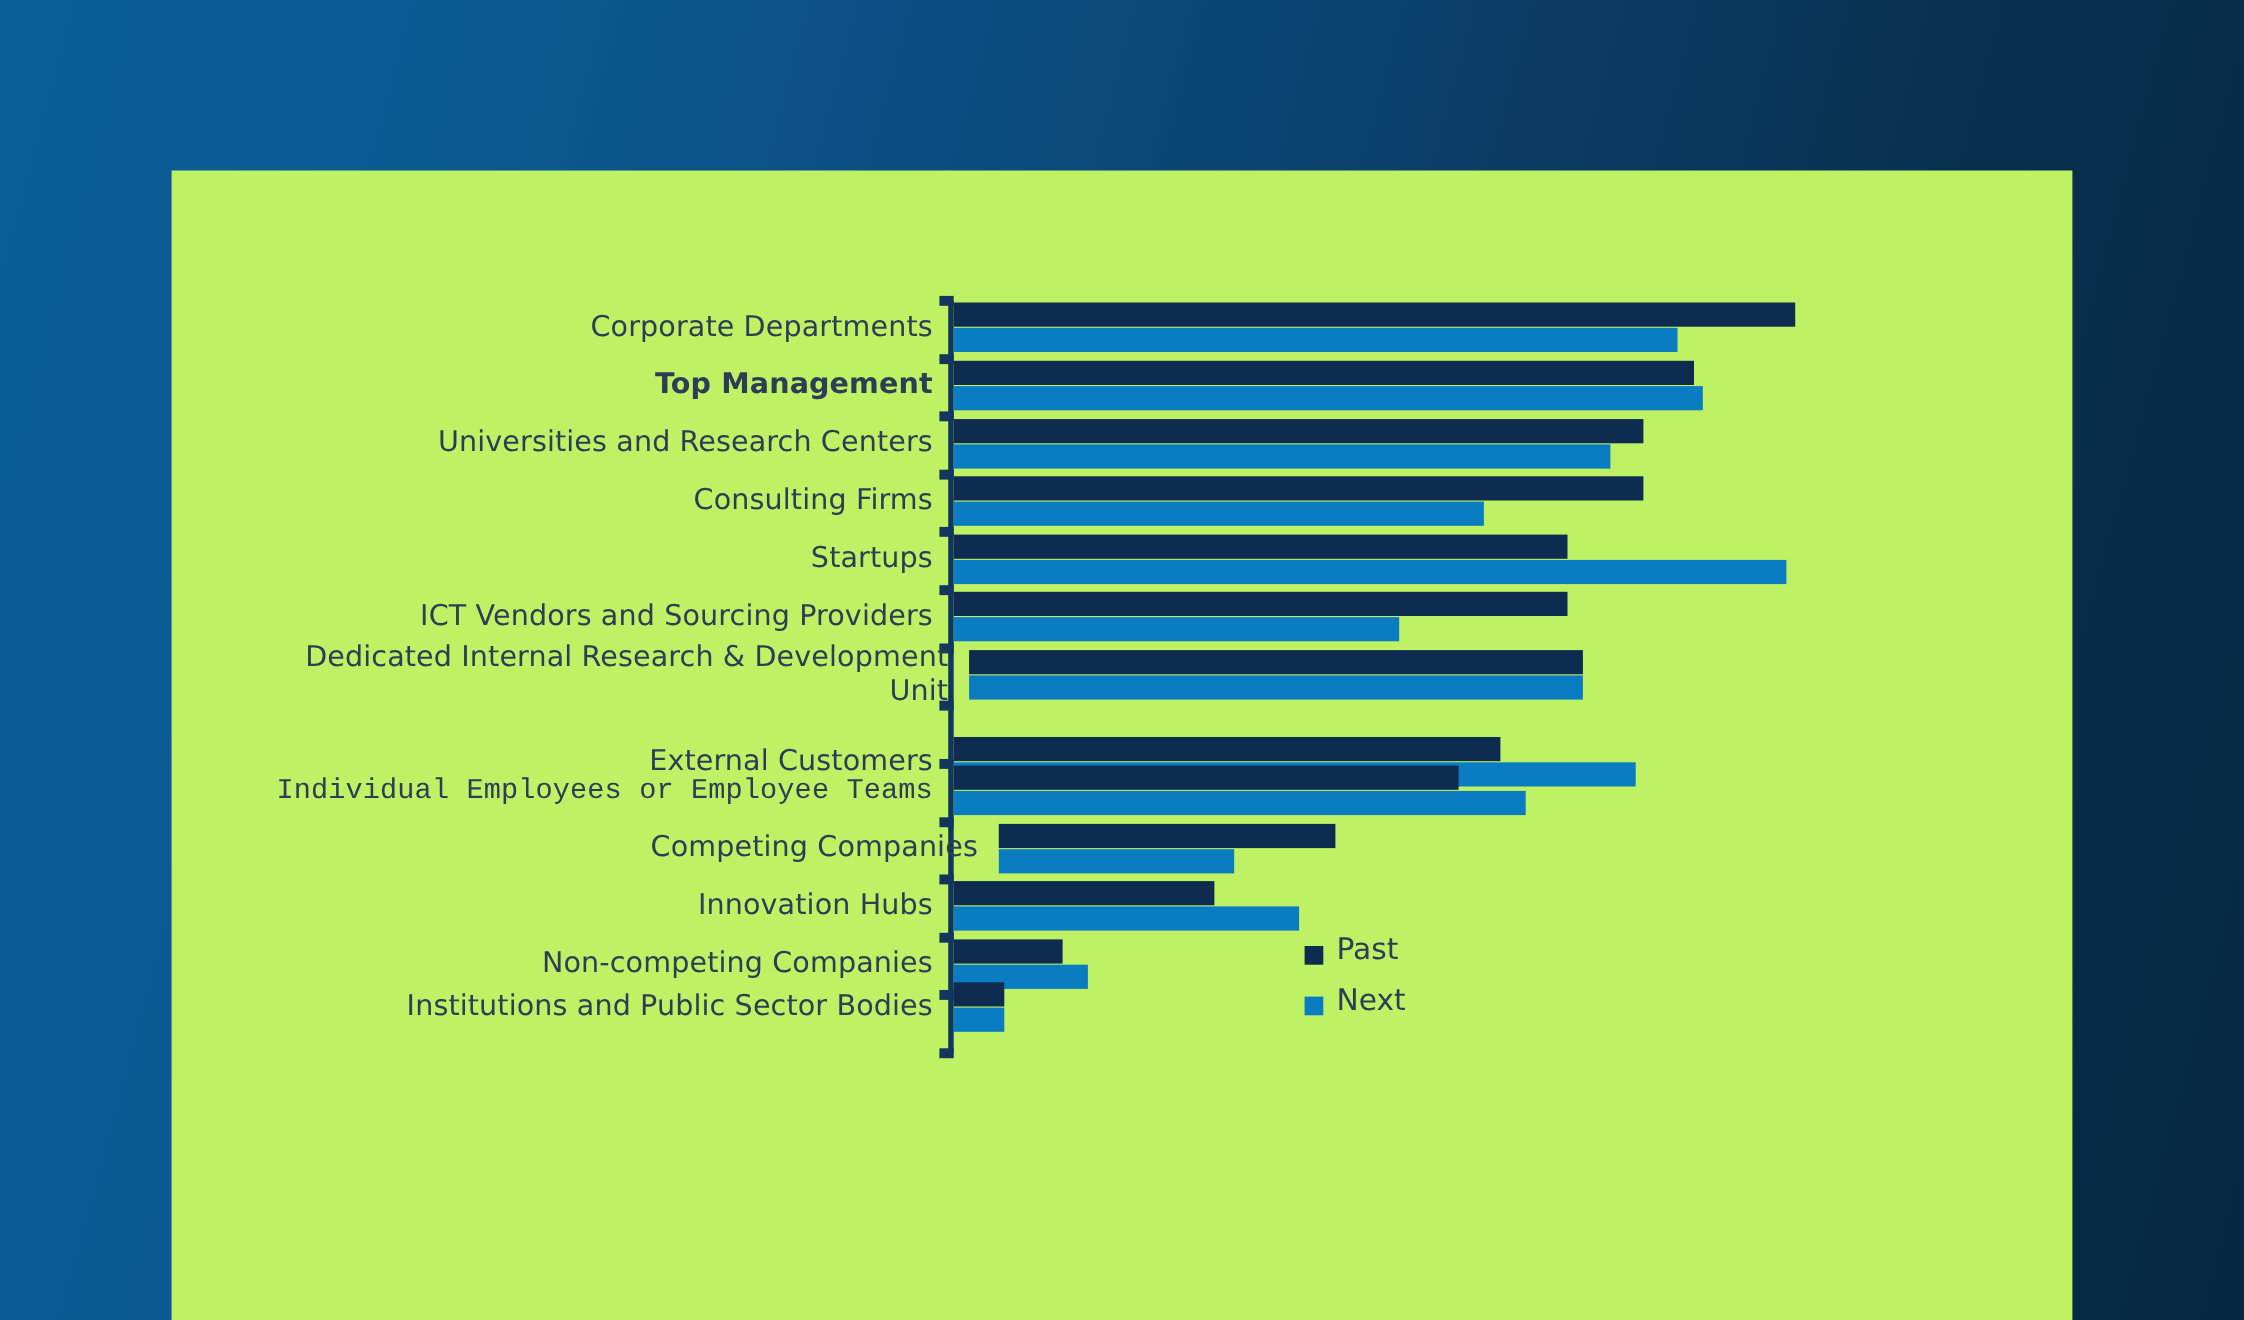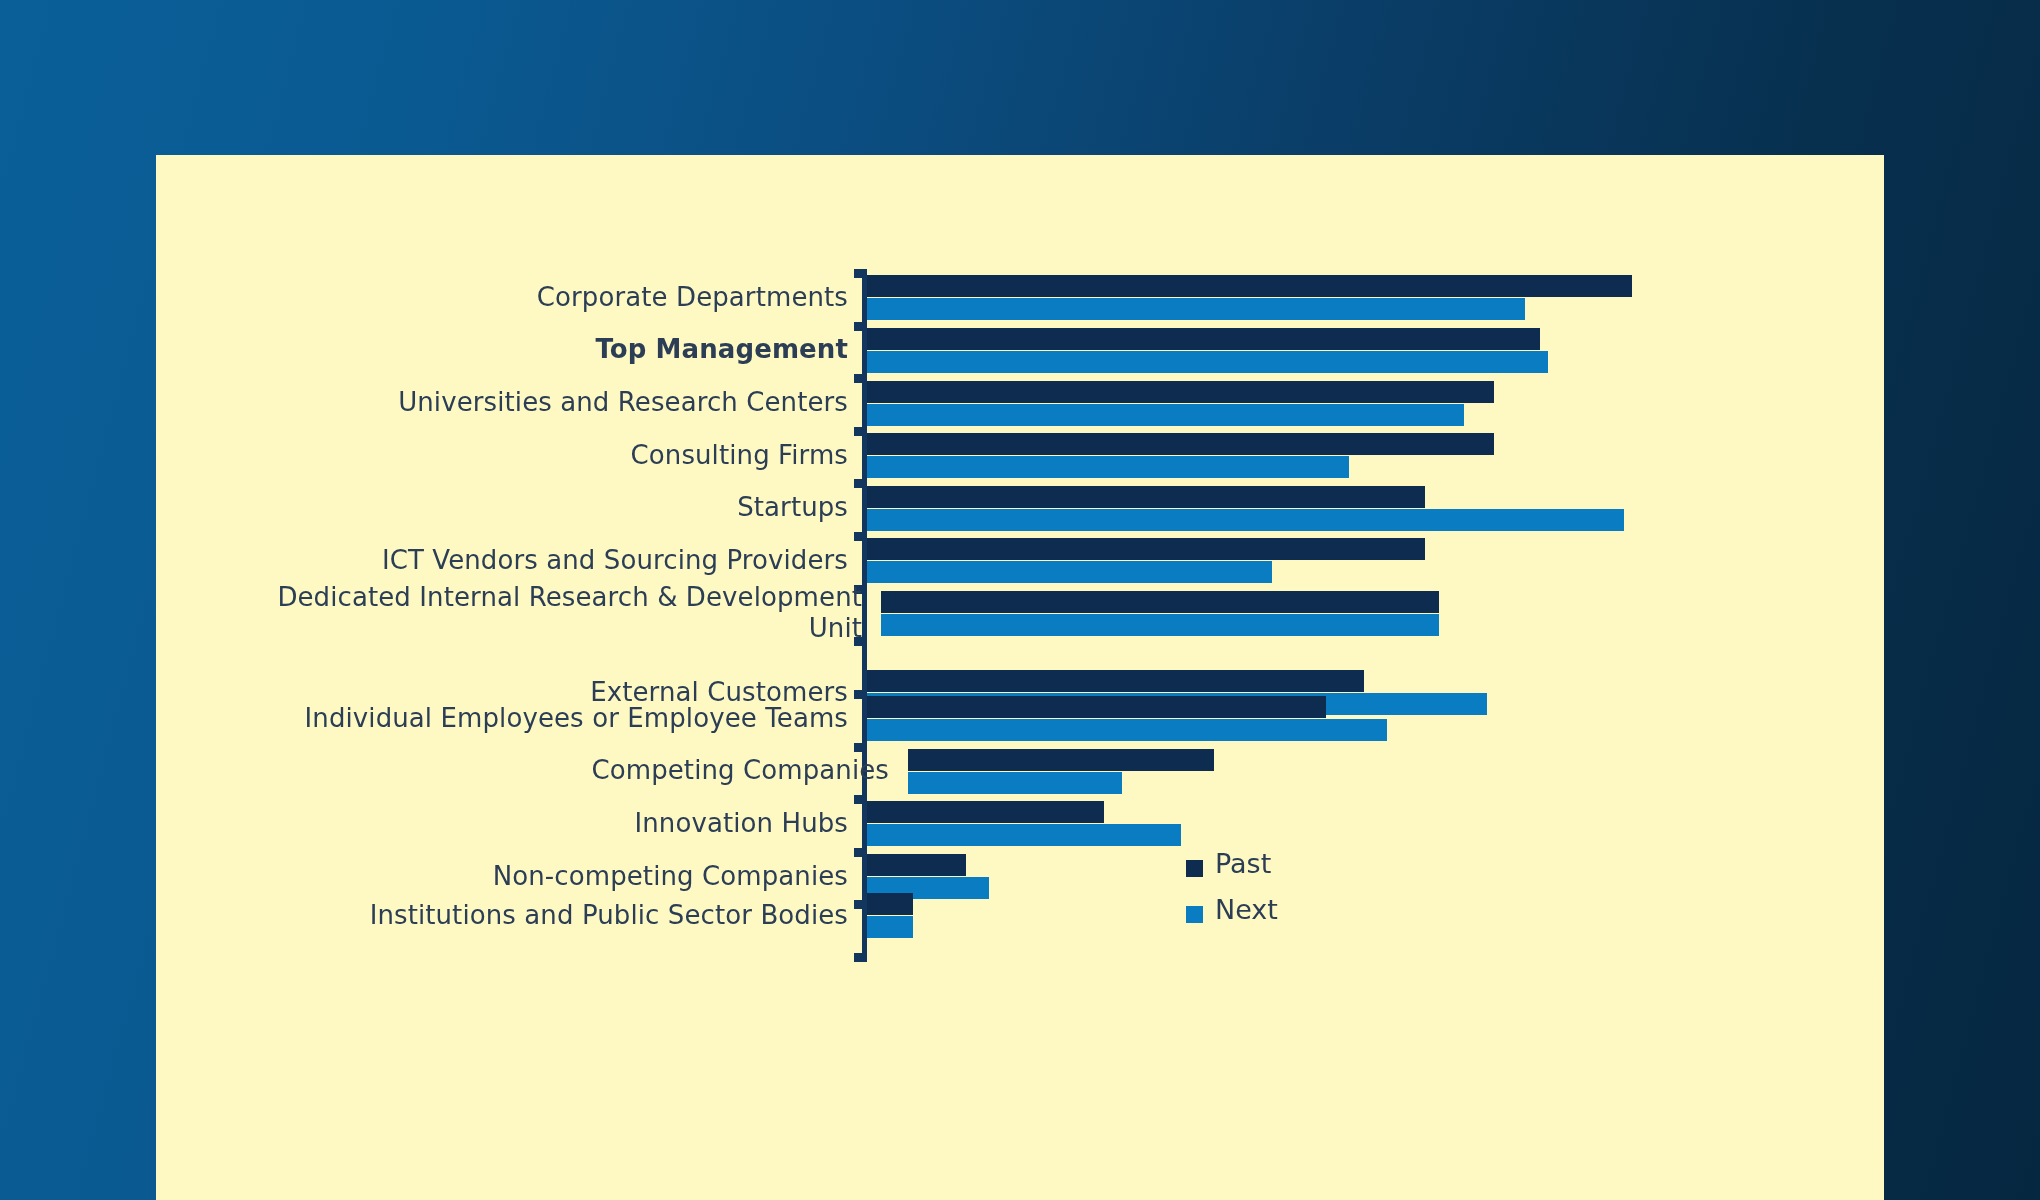--- a/index.html
+++ b/index.html
@@ -5,21 +5,21 @@
   html,body{margin:0;padding:0;}
   body{
     width:2040px;height:1200px;overflow:hidden;
     font-family:"DejaVu Sans","Liberation Sans",sans-serif;
     background:linear-gradient(105deg,#0a5f98 0%,#0a5a92 18%,#0b4d80 38%,#0a3c65 60%,#07304f 78%,#062740 100%);
   }
   #root{position:relative;width:2040px;height:1200px;}
 
   .panel{
     position:absolute;left:156px;top:155px;width:1728px;height:1045px;
-    background:#fef9c3;
+    background:#bef264;
   }
 
   .plot{position:absolute;left:0;top:0;width:1728px;height:1045px;}
 
   
   .axis-line{
     position:absolute;left:706px;top:118px;width:5px;height:684px;
     background:#13365e;
   }
   .tick{
@@ -107,21 +107,21 @@
             <div class="cat-label" style="top: -6.69231px; width: 900px;">Dedicated Internal Research &amp; Development
 Unit</div>
             <div class="bar past" style="width: 558.45px; top: 2.30769px;"></div>
             <div class="bar next" style="width: 558.45px; top: 25.3077px;"></div>
           </div>
           <div class="row" style="top: 513px; height: 52.6154px;">
             <div class="cat-label" style="top: 8.80769px; width: 900px;">External Customers</div>
             <div class="bar past" style="width: 497.25px; top: 2.30769px;"></div>
             <div class="bar next" style="width: 619.65px; top: 25.3077px;"></div>
           </div>
-          <div class="row" style="top: 538.923px; height: 52.6154px;">
+          <div class="row" style="top: 538.923px; height: 52.6154px; font-family: Liberation Mono, monospace;">
             <div class="cat-label" style="top: 8.80769px; width: 900px;">Individual Employees or Employee Teams</div>
             <div class="bar past" style="width: 459px; top: 2.30769px;"></div>
             <div class="bar next" style="width: 520.2px; top: 25.3077px;"></div>
           </div>
           <div class="row" style="top: 591.538px; height: 52.6154px; margin-left: 41px;">
             <div class="cat-label" style="top: 8.80769px; width: 900px;">Competing Companies</div>
             <div class="bar past" style="width: 306px; top: 2.30769px;"></div>
             <div class="bar next" style="width: 214.2px; top: 25.3077px;"></div>
           </div>
           <div class="row" style="top: 644.154px; height: 52.6154px;">

